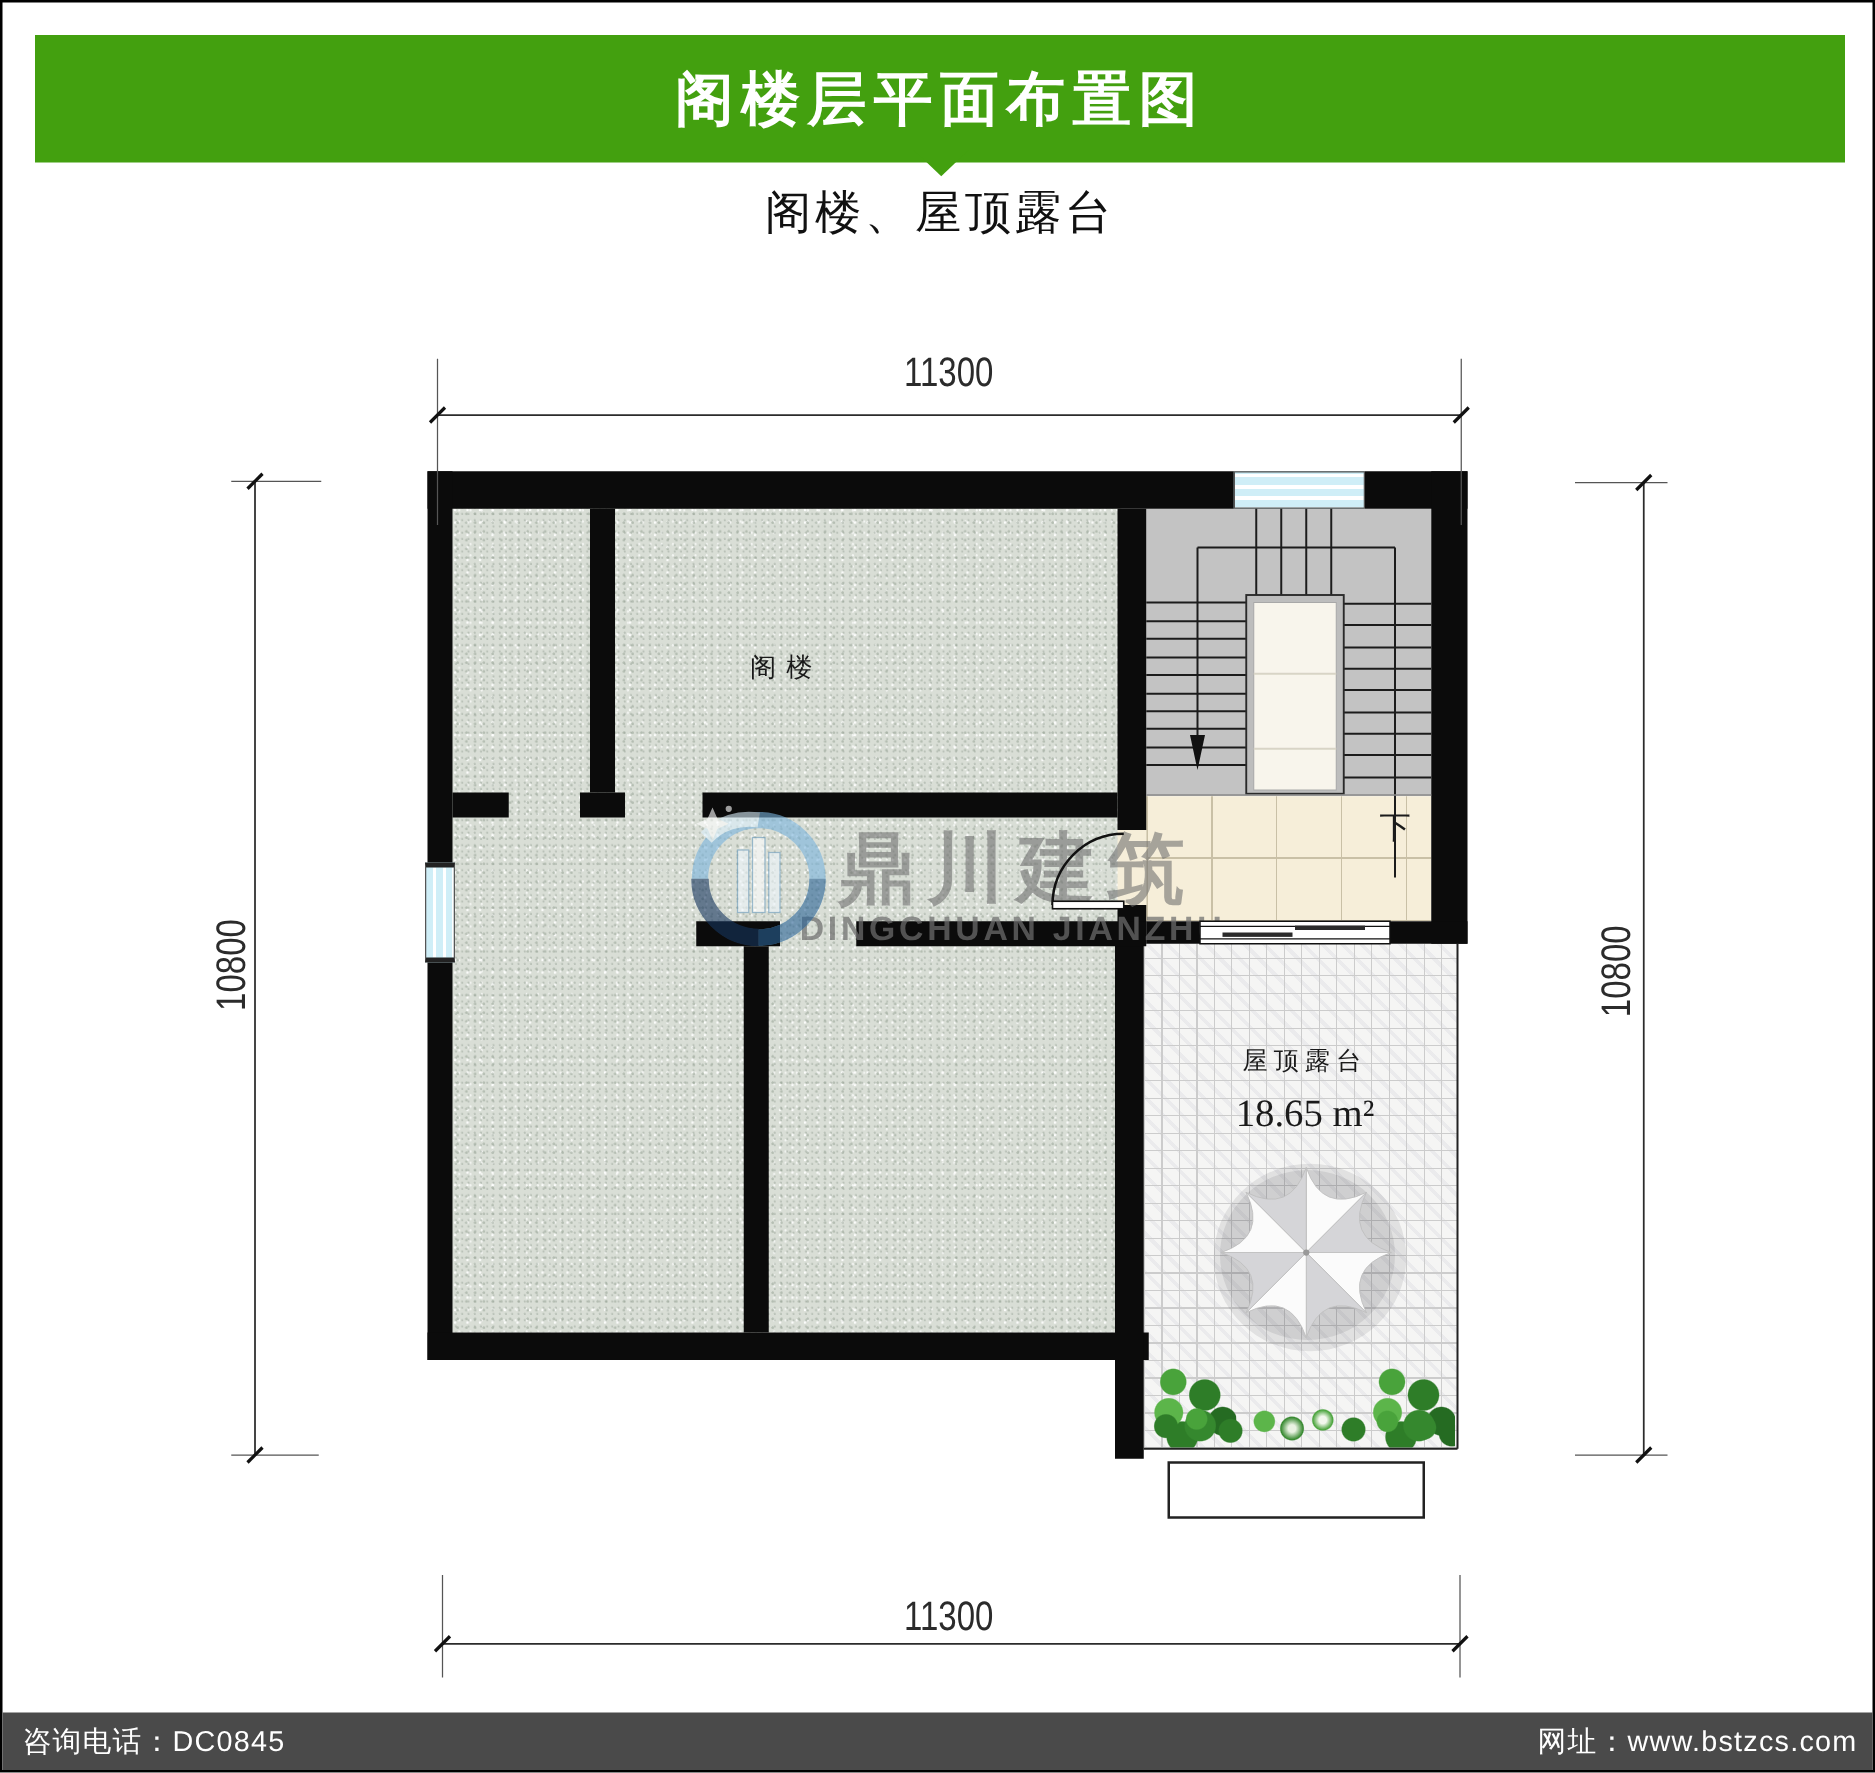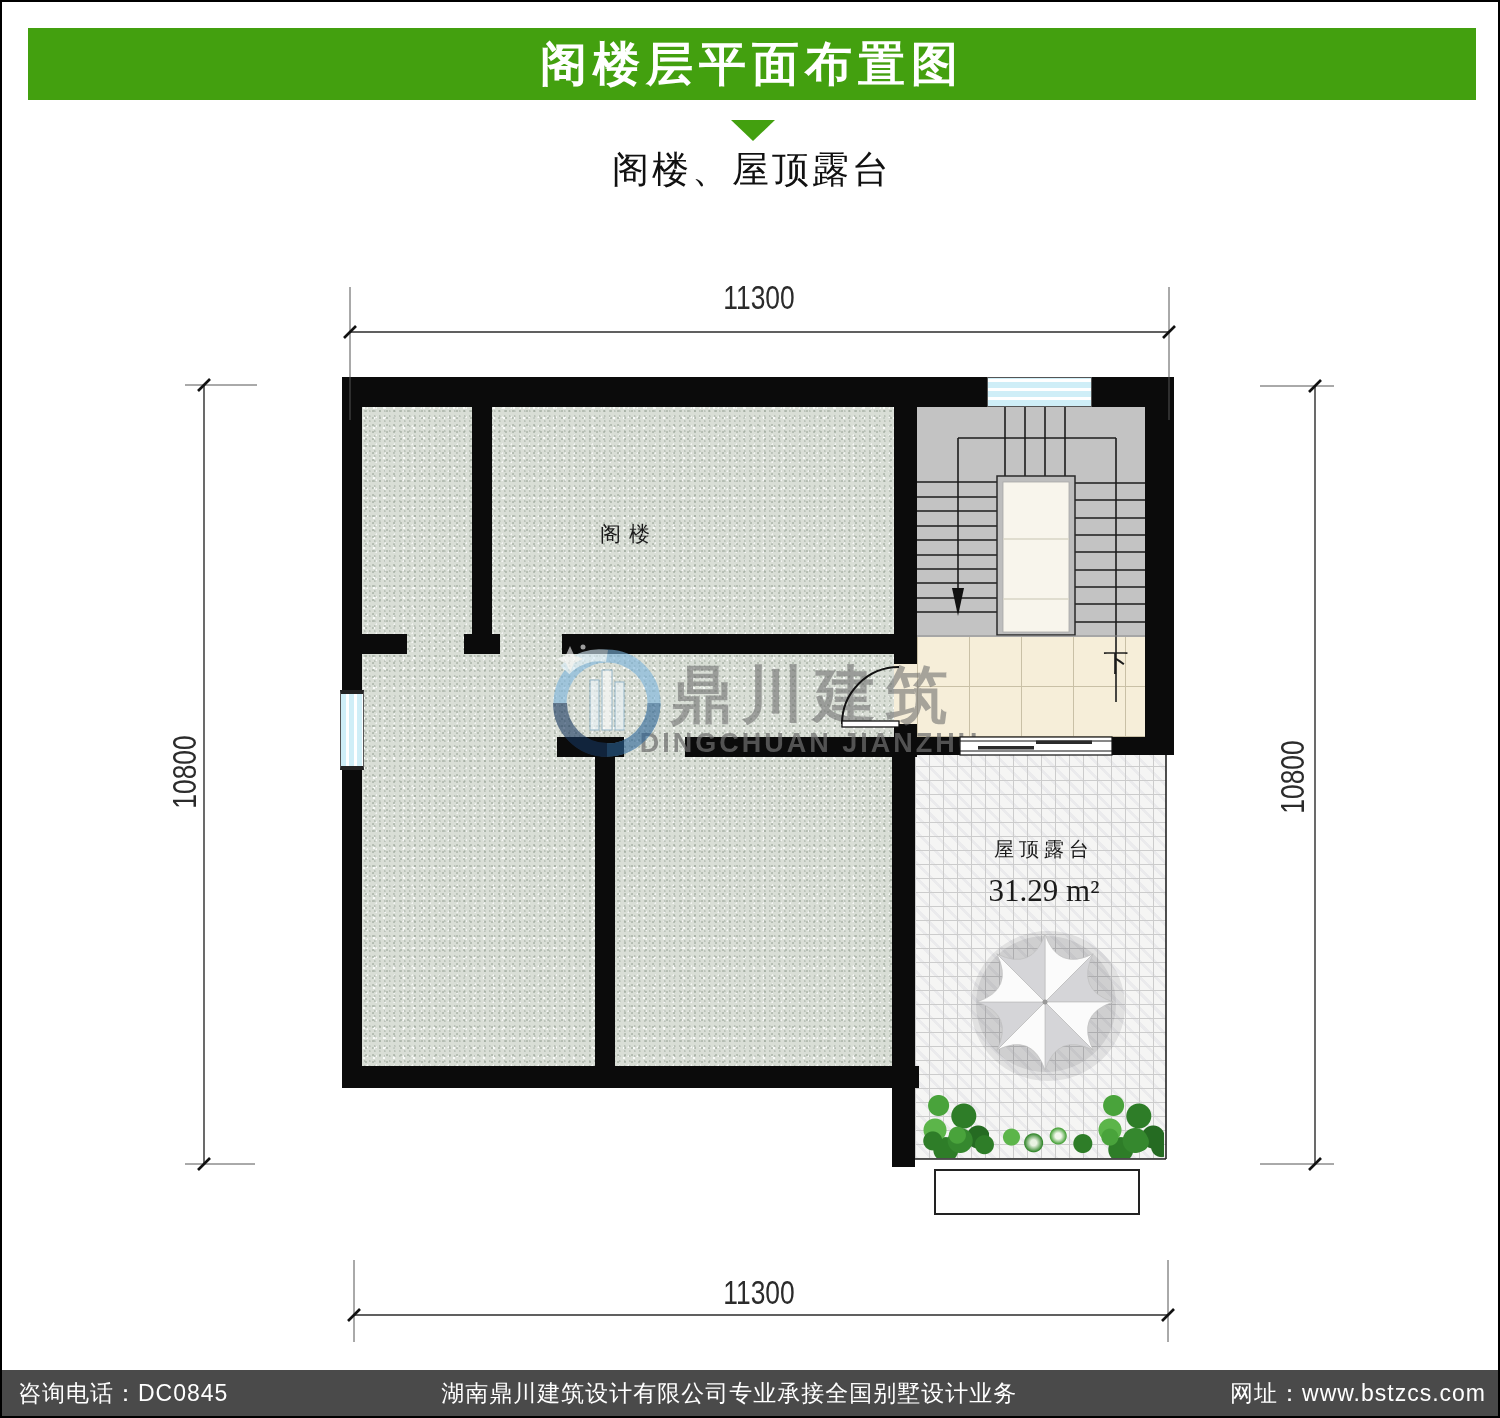--- a/index.html
+++ b/index.html
@@ -1,21 +1,21 @@
 <!DOCTYPE html>
 <html><head>
 <meta charset="utf-8">
 <style>
   html,body{margin:0;padding:0;background:#888;}
   .page{position:relative;width:1500px;height:1418px;background:#ffffff;border:2px solid #000;
         box-sizing:border-box;overflow:hidden;font-family:"Liberation Sans",sans-serif;}
   .abs{position:absolute;}
 
   
-  .banner{left:26px;top:26px;width:1448px;height:72px;background:#43a00f;
+  .banner{left:26px;top:26px;width:1448px;height:102px;background:#43a00f;
           display:flex;align-items:center;justify-content:center;}
   .banner-title{color:#ffffff;font-size:47px;font-weight:bold;letter-spacing:6px;}
   .banner-tri{left:729px;top:118px;width:0;height:0;border-left:22px solid transparent;
               border-right:22px solid transparent;border-top:21px solid #43a00f;}
   .subtitle{left:0;top:143px;width:1500px;text-align:center;font-family:"Liberation Serif",serif;
             font-size:37px;color:#111;letter-spacing:3px;}
 
   
   .attic-floor{left:355px;top:400px;width:540px;height:664px;background-color:#d9ded6;
      background-image:
@@ -247,27 +247,26 @@
       <path d="M568 644 L572 653 L581 657 L572 661 L568 670 L564 661 L555 657 L564 653 Z" fill="#ffffff"></path>
       <circle cx="581" cy="645" r="2.5" fill="#ffffff"></circle>
     </g>
   </svg>
 
   <div class="abs wm-cn">鼎川建筑</div>
   <div class="abs wm-en">DINGCHUAN JIANZHU</div>
 
   <div class="abs room-label" style="left:627px;top:532px;font-size:21px;letter-spacing:8px">阁楼</div>
   <div class="abs room-label" style="left:1042px;top:847px;font-size:20px;letter-spacing:5px">屋顶露台</div>
-  <div class="abs room-label" style="left:1042px;top:889px;font-size:31px">31.29 m²</div>
+  <div class="abs room-label" style="left:1042px;top:889px;font-size:31px">18.65 m²</div>
   <div class="abs room-label" style="left:1114px;top:660px;font-size:25px">下</div>
 
   <div class="abs dim-text" style="left:757px;top:277px;font-size:33px;transform:translateX(-50%) scaleX(.8)">11300</div>
   <div class="abs dim-text" style="left:757px;top:1272px;font-size:33px;transform:translateX(-50%) scaleX(.8)">11300</div>
   <div class="abs dim-text" style="left:183px;top:770px;font-size:33px;transform:translate(-50%,-50%) rotate(-90deg) scaleX(.8)">10800</div>
   <div class="abs dim-text" style="left:1291px;top:775px;font-size:33px;transform:translate(-50%,-50%) rotate(-90deg) scaleX(.8)">10800</div>
 
   <div class="abs footer">
     <span>咨询电话：DC0845</span>
-    <span>湖南鼎川建筑设计有限公司专业承接全国别墅设计业务</span>
     <span>网址：www.bstzcs.com</span>
   </div>
 
 </div>
 
 </body></html>

